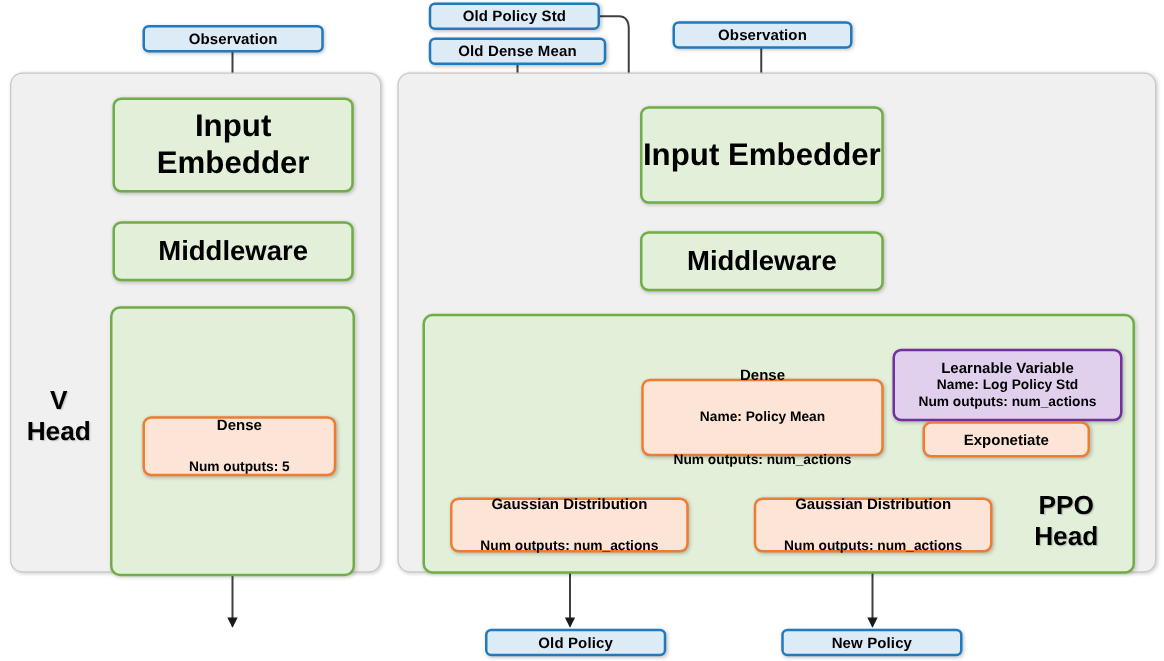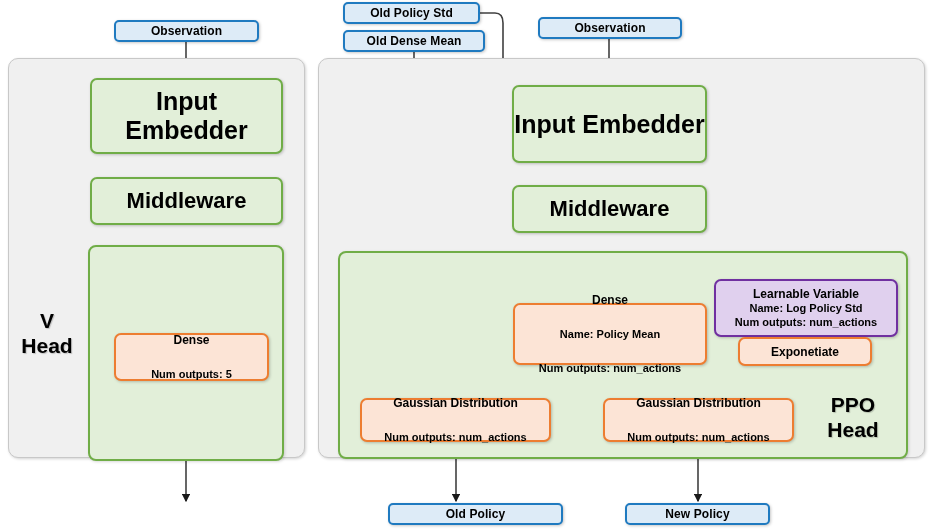--- a/index.html
+++ b/index.html
@@ -196,21 +196,21 @@
   <div class="node node-orange" style="left:360px;top:398px;width:191px;height:44px;">
     <span class="t-title">Gaussian Distribution</span>
     <span class="t-sub">Num outputs: num_actions</span>
   </div>
 
   <div class="node node-orange" style="left:603px;top:398px;width:191px;height:44px;">
     <span class="t-title">Gaussian Distribution</span>
     <span class="t-sub">Num outputs: num_actions</span>
   </div>
 
-  <div class="node node-blue" style="left:388px;top:503px;width:175px;height:22px;">
+  <div class="node node-blue" style="left:388px;top:503px;width:145px;height:22px;">
     <span class="t-title">Old Policy</span>
   </div>
 
   <div class="node node-blue" style="left:625px;top:503px;width:145px;height:22px;">
     <span class="t-title">New Policy</span>
   </div>
 
 </div>
 
 </body></html>

